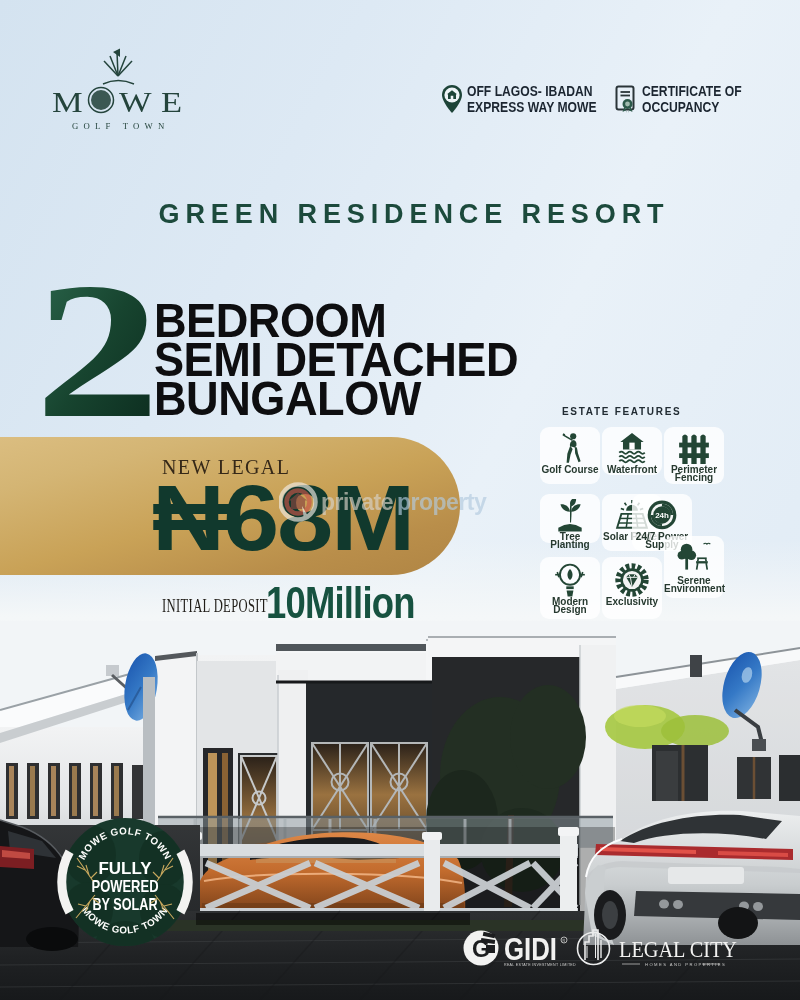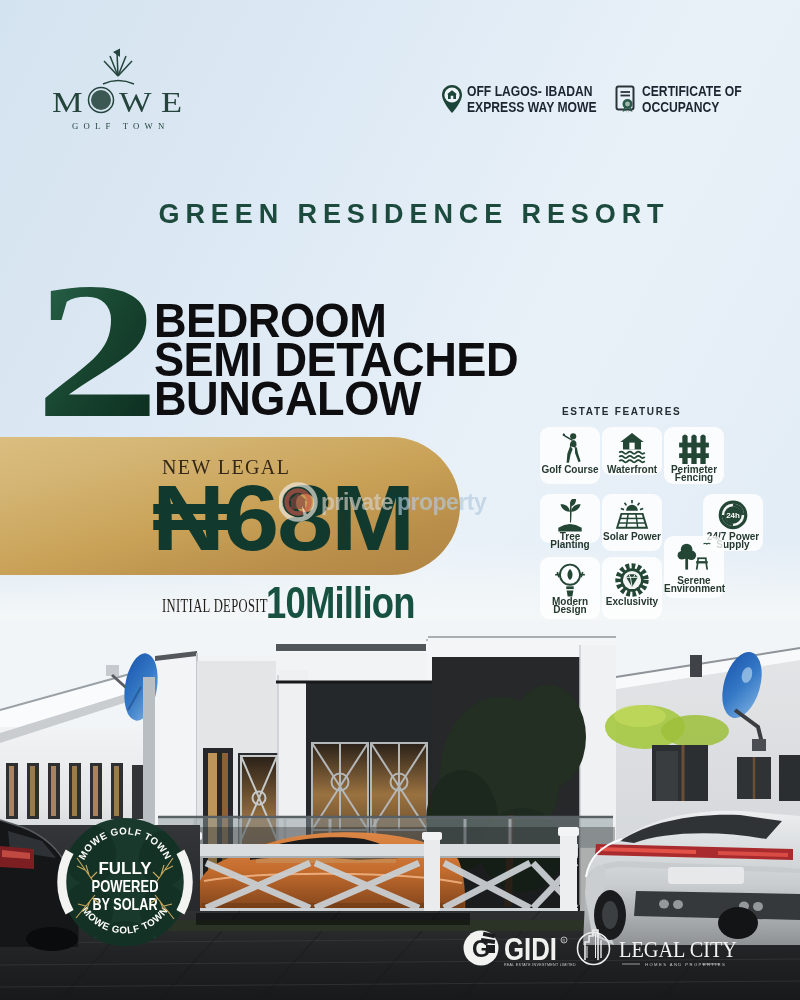--- a/index.html
+++ b/index.html
@@ -172,21 +172,21 @@
  <g stroke="#234635" stroke-width="1.4">
   <line x1="12.3" y1="14" x2="10.6" y2="27"></line>
             <line x1="19.7" y1="14" x2="21.4" y2="27"></line>
   <line x1="4.9" y1="18.3" x2="27.1" y2="18.3"></line>
             <line x1="3.7" y1="22.6" x2="28.3" y2="22.6"></line>
  </g>
 </svg>
 <div class="lbl">Solar Power</div>
 </div>
 
-<div class="card" style="left:703px;top:494px;height:57px;">
+<div class="card" style="left:632px;top:494px;height:57px;">
 <svg width="34" height="34" viewBox="0 0 32 32">
  <circle cx="16" cy="15" r="13.5" fill="#234635"></circle>
  <circle cx="16" cy="15" r="10.5" fill="#f4f6f5"></circle>
  <circle cx="16" cy="15" r="8.2" fill="#234635"></circle>
  <path d="M16 4.5 a10.5 10.5 0 0 1 10.5 10.5 l-2.6 0 a8 8 0 0 0 -8 -8 Z" fill="#234635"></path>
  <path d="M16 25.5 a10.5 10.5 0 0 1 -10.5 -10.5 l2.6 0 a8 8 0 0 0 8 8 Z" fill="#234635"></path>
  <text x="16" y="18.2" text-anchor="middle" font-size="7.5" font-weight="bold" fill="#fff" font-family="Liberation Sans,sans-serif">24h</text>
 </svg>
 <div class="lbl">24/7 Power<br>Supply</div>
 </div>

